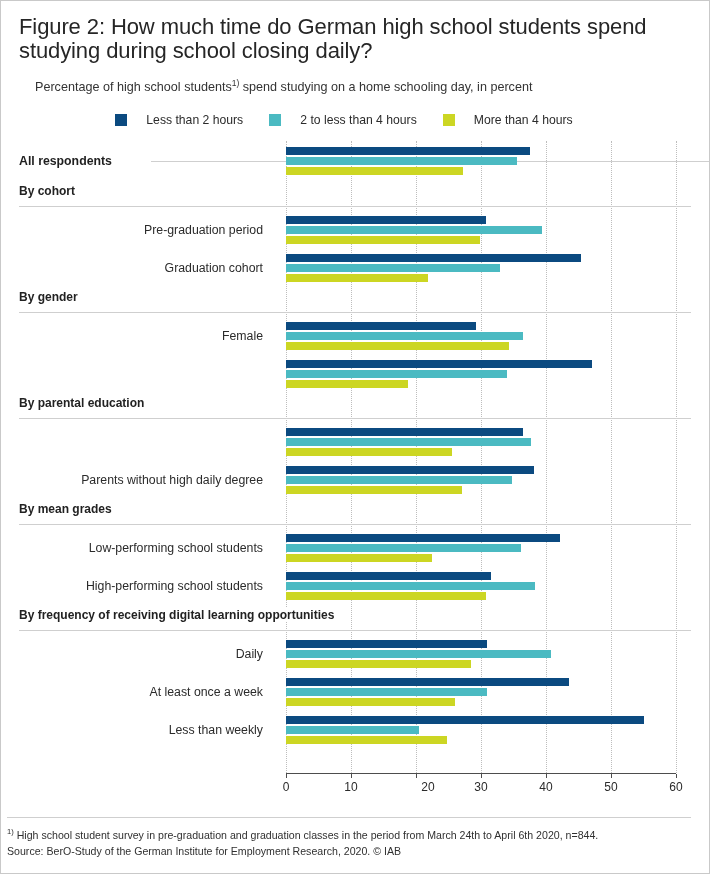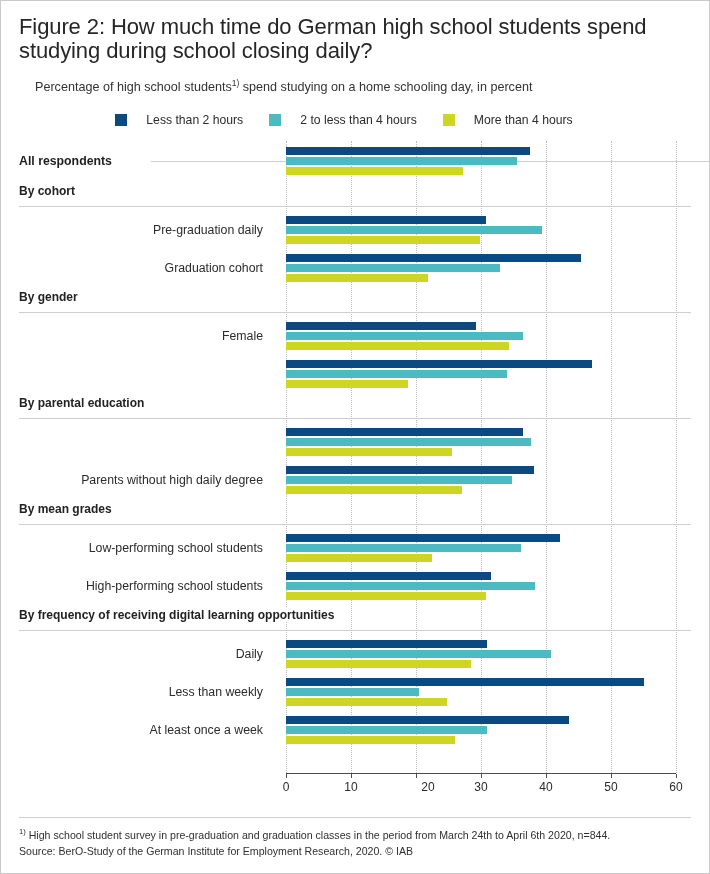--- a/index.html
+++ b/index.html
@@ -207,21 +207,21 @@
     transform: translateX(-50%);
     white-space: nowrap;
   }
 
   
   .footer {
     position: absolute;
     left: 0;
     right: 0;
     bottom: 0;
-    padding: 0 18px 14px 18px;
+    padding: 0 18px 14px 6px;
   }
   .footer-rule {
     height: 1px;
     background: #cfcfcf;
     margin-bottom: 9px;
   }
   .foot-line {
     font-size: 10.6px;
     line-height: 16px;
     color: #303030;
@@ -275,21 +275,21 @@
             <div class="bar" title="Less than 2 hours: 37.5%" style="background: rgb(11, 74, 128); width: 243.75px;"></div>
             <div class="bar" title="2 to less than 4 hours: 35.5%" style="background: rgb(75, 186, 194); width: 230.75px;"></div>
             <div class="bar" title="More than 4 hours: 27.3%" style="background: rgb(204, 214, 35); width: 177.45px;"></div>
           </div>
         </div>
         <div class="group-head">
           <div class="gh-text">By cohort</div>
           <div class="gh-rule"></div>
         </div>
         <div class="cat-row">
-          <div class="cat-label">Pre-graduation daily</div>
+          <div class="cat-label">Pre-graduation period</div>
           <div class="bars">
             <div class="bar" title="Less than 2 hours: 30.7%" style="background: rgb(11, 74, 128); width: 199.55px;"></div>
             <div class="bar" title="2 to less than 4 hours: 39.4%" style="background: rgb(75, 186, 194); width: 256.1px;"></div>
             <div class="bar" title="More than 4 hours: 29.9%" style="background: rgb(204, 214, 35); width: 194.35px;"></div>
           </div>
         </div>
         <div class="cat-row">
           <div class="cat-label">Graduation cohort</div>
           <div class="bars">
             <div class="bar" title="Less than 2 hours: 45.4%" style="background: rgb(11, 74, 128); width: 295.1px;"></div>
@@ -361,33 +361,33 @@
         </div>
         <div class="cat-row">
           <div class="cat-label">Daily</div>
           <div class="bars">
             <div class="bar" title="Less than 2 hours: 30.9%" style="background: rgb(11, 74, 128); width: 200.85px;"></div>
             <div class="bar" title="2 to less than 4 hours: 40.7%" style="background: rgb(75, 186, 194); width: 264.55px;"></div>
             <div class="bar" title="More than 4 hours: 28.4%" style="background: rgb(204, 214, 35); width: 184.6px;"></div>
           </div>
         </div>
         <div class="cat-row">
+          <div class="cat-label">At least once a week</div>
+          <div class="bars">
+            <div class="bar" title="Less than 2 hours: 43.5%" style="background: rgb(11, 74, 128); width: 282.75px;"></div>
+            <div class="bar" title="2 to less than 4 hours: 30.9%" style="background: rgb(75, 186, 194); width: 200.85px;"></div>
+            <div class="bar" title="More than 4 hours: 26%" style="background: rgb(204, 214, 35); width: 169px;"></div>
+          </div>
+        </div>
+        <div class="cat-row">
           <div class="cat-label">Less than weekly</div>
           <div class="bars">
             <div class="bar" title="Less than 2 hours: 55.1%" style="background: rgb(11, 74, 128); width: 358.15px;"></div>
             <div class="bar" title="2 to less than 4 hours: 20.5%" style="background: rgb(75, 186, 194); width: 133.25px;"></div>
             <div class="bar" title="More than 4 hours: 24.7%" style="background: rgb(204, 214, 35); width: 160.55px;"></div>
-          </div>
-        </div>
-        <div class="cat-row">
-          <div class="cat-label">At least once a week</div>
-          <div class="bars">
-            <div class="bar" title="Less than 2 hours: 43.5%" style="background: rgb(11, 74, 128); width: 282.75px;"></div>
-            <div class="bar" title="2 to less than 4 hours: 30.9%" style="background: rgb(75, 186, 194); width: 200.85px;"></div>
-            <div class="bar" title="More than 4 hours: 26%" style="background: rgb(204, 214, 35); width: 169px;"></div>
           </div>
         </div>
       </div>
   </div>
 
   <div class="xaxis" id="xaxis">
     <div class="axis-line"></div>
   <div class="tick" style="left: 285px;"></div>
       <div class="tick-label" style="left: 285px;">0</div>
       <div class="tick" style="left: 350px;"></div>

